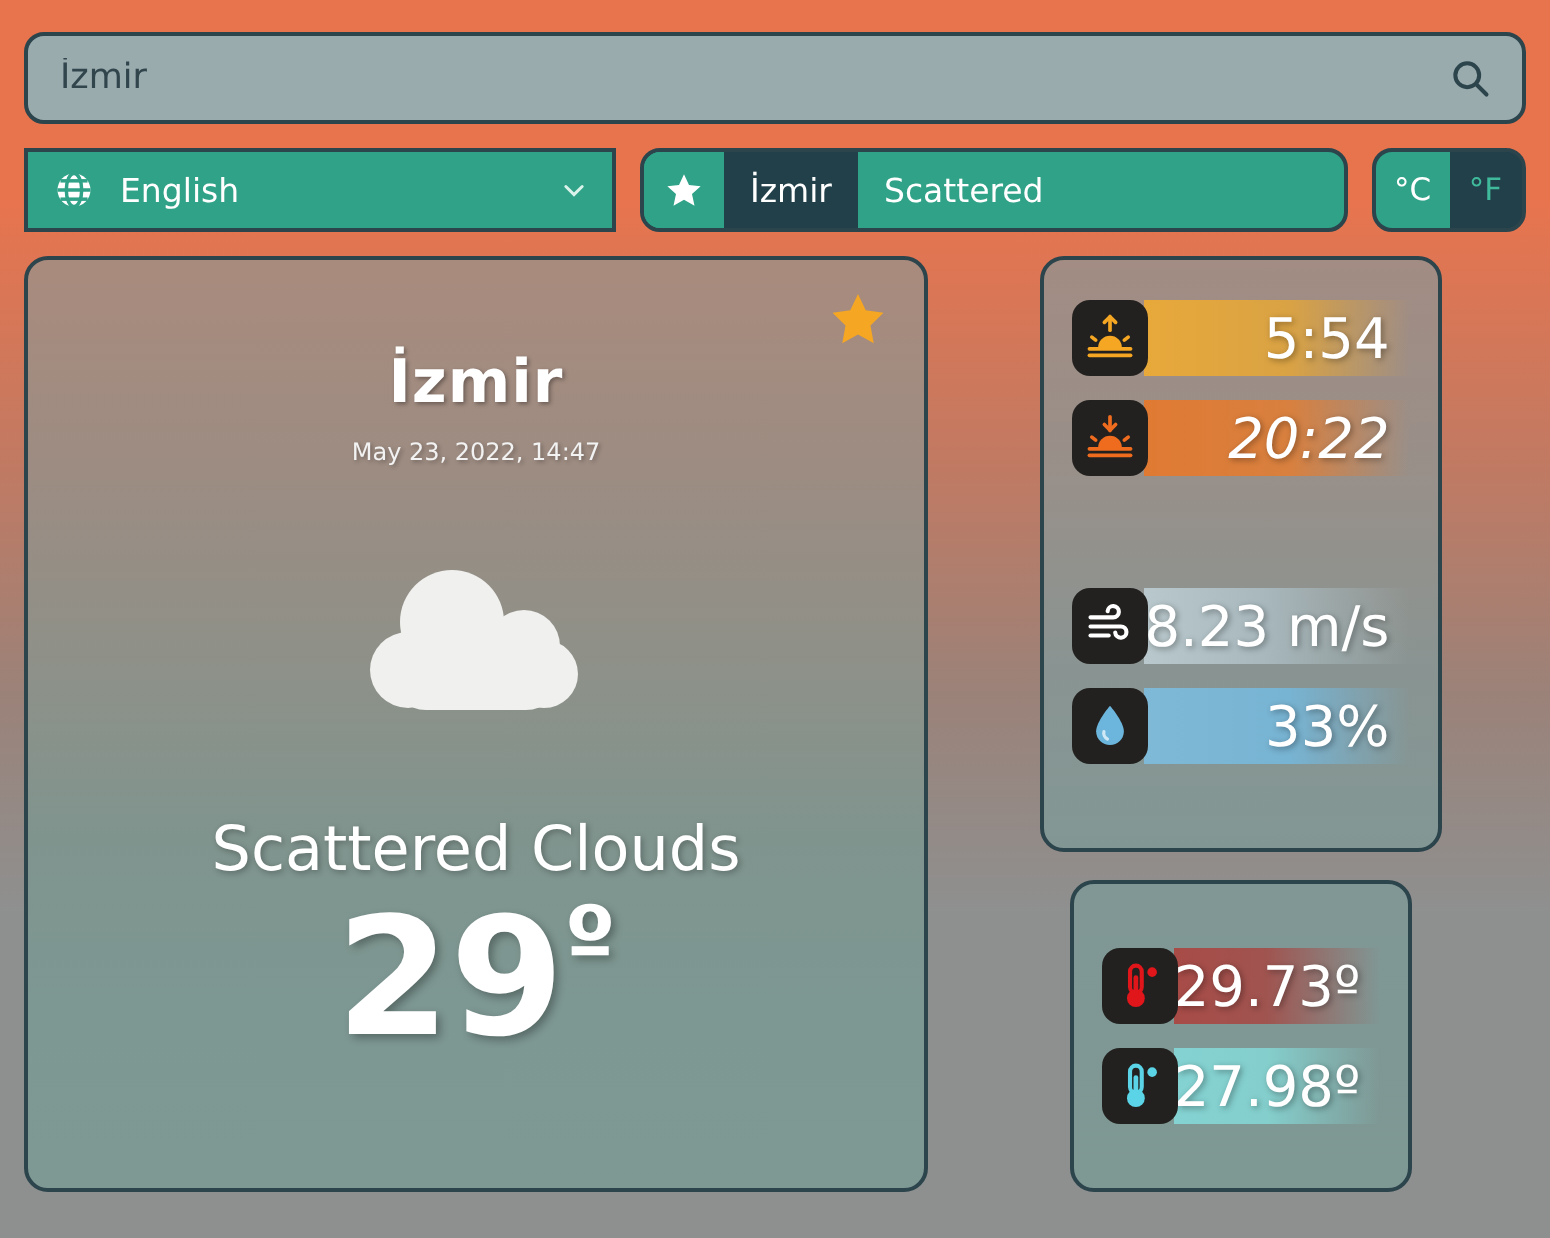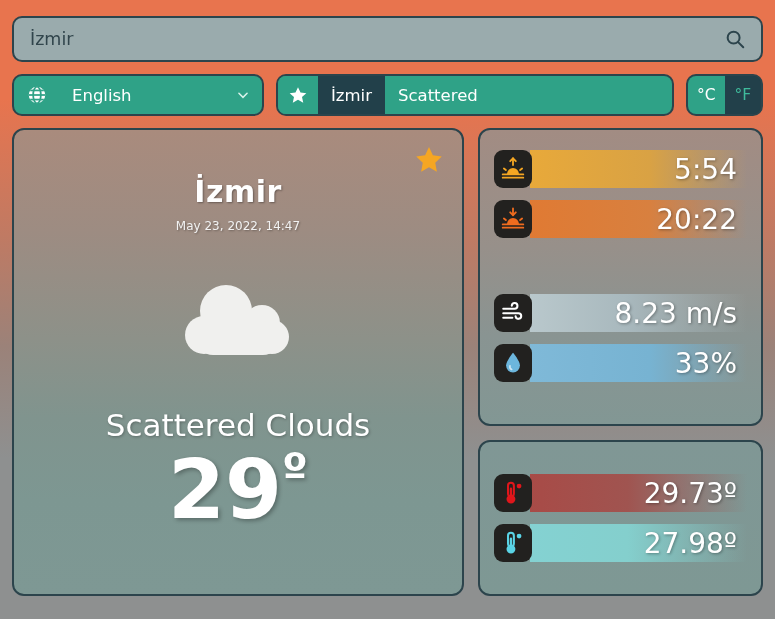--- a/index.html
+++ b/index.html
@@ -59,28 +59,28 @@
 
   
   .toolbar {
     display: flex;
     gap: 12px;
     margin: 12px 2px 0 2px;
     height: 42px;
   }
 
   .lang-select {
-    width: 252px;
+    width: 296px;
     background: #2fa287;
     border: 2px solid #2c444c;
-    border-radius: 10px;
+    border-radius: 0;
     display: flex;
     align-items: center;
     padding: 0 12px 0 12px;
-    gap: 24px;
+    gap: 12px;
     position: relative;
   }
   .lang-label {
     color: #ffffff;
     font-size: 16.5px;
     flex: 1;
   }
   .globe-icon { width: 22px; height: 22px; display:flex; }
   .chevron { width: 14px; height: 14px; display:flex; }
 
@@ -194,20 +194,21 @@
     text-shadow: 2px 2px 4px rgba(0,0,0,.3);
   }
   .temp-main .deg { font-size: 46px; vertical-align: top; line-height: 1.1; }
 
   
   .side {
     flex: 1;
     display: flex;
     flex-direction: column;
     gap: 14px;
+    align-items: center;
   }
   .panel {
     border: 2px solid #2c444c;
     border-radius: 12px;
     padding: 20px 14px;
     display: flex;
     flex-direction: column;
   }
   .panel-sun {
     height: 298px;
@@ -247,21 +248,21 @@
     padding-right: 10px;
   }
   .stat-val {
     font-size: 28px;
     color: #ffffff;
     text-shadow: 1px 1px 3px rgba(0,0,0,.35);
     white-space: nowrap;
   }
 
   .bar-sunrise  { background: linear-gradient(90deg, #e8a93a 0%, #d9a244 55%, rgba(200,160,90,0) 100%); }
-  .bar-sunset   { background: linear-gradient(90deg, #e07a33 0%, #d8803f 55%, rgba(200,150,110,0) 100%); }
+  .bar-sunset   { background: linear-gradient(90deg, #e07a33 0%, #d8803f 55%, rgba(200,150,110,0) 100%); font-style: italic; }
   .bar-wind     { background: linear-gradient(90deg, #b9c8cc 0%, #a8b8bd 45%, rgba(150,160,160,0) 100%); }
   .bar-humidity { background: linear-gradient(90deg, #7fb9d8 0%, #77b3d2 55%, rgba(130,170,180,0) 100%); }
   .bar-tmax     { background: linear-gradient(90deg, #a84b47 0%, #a05450 45%, rgba(140,130,130,0) 100%); }
   .bar-tmin     { background: linear-gradient(90deg, #84d2d2 0%, #84cfcd 45%, rgba(135,170,170,0) 100%); }
 
   .spacer-gap { height: 44px; }
 </style>
 </head>
 <body>
 

